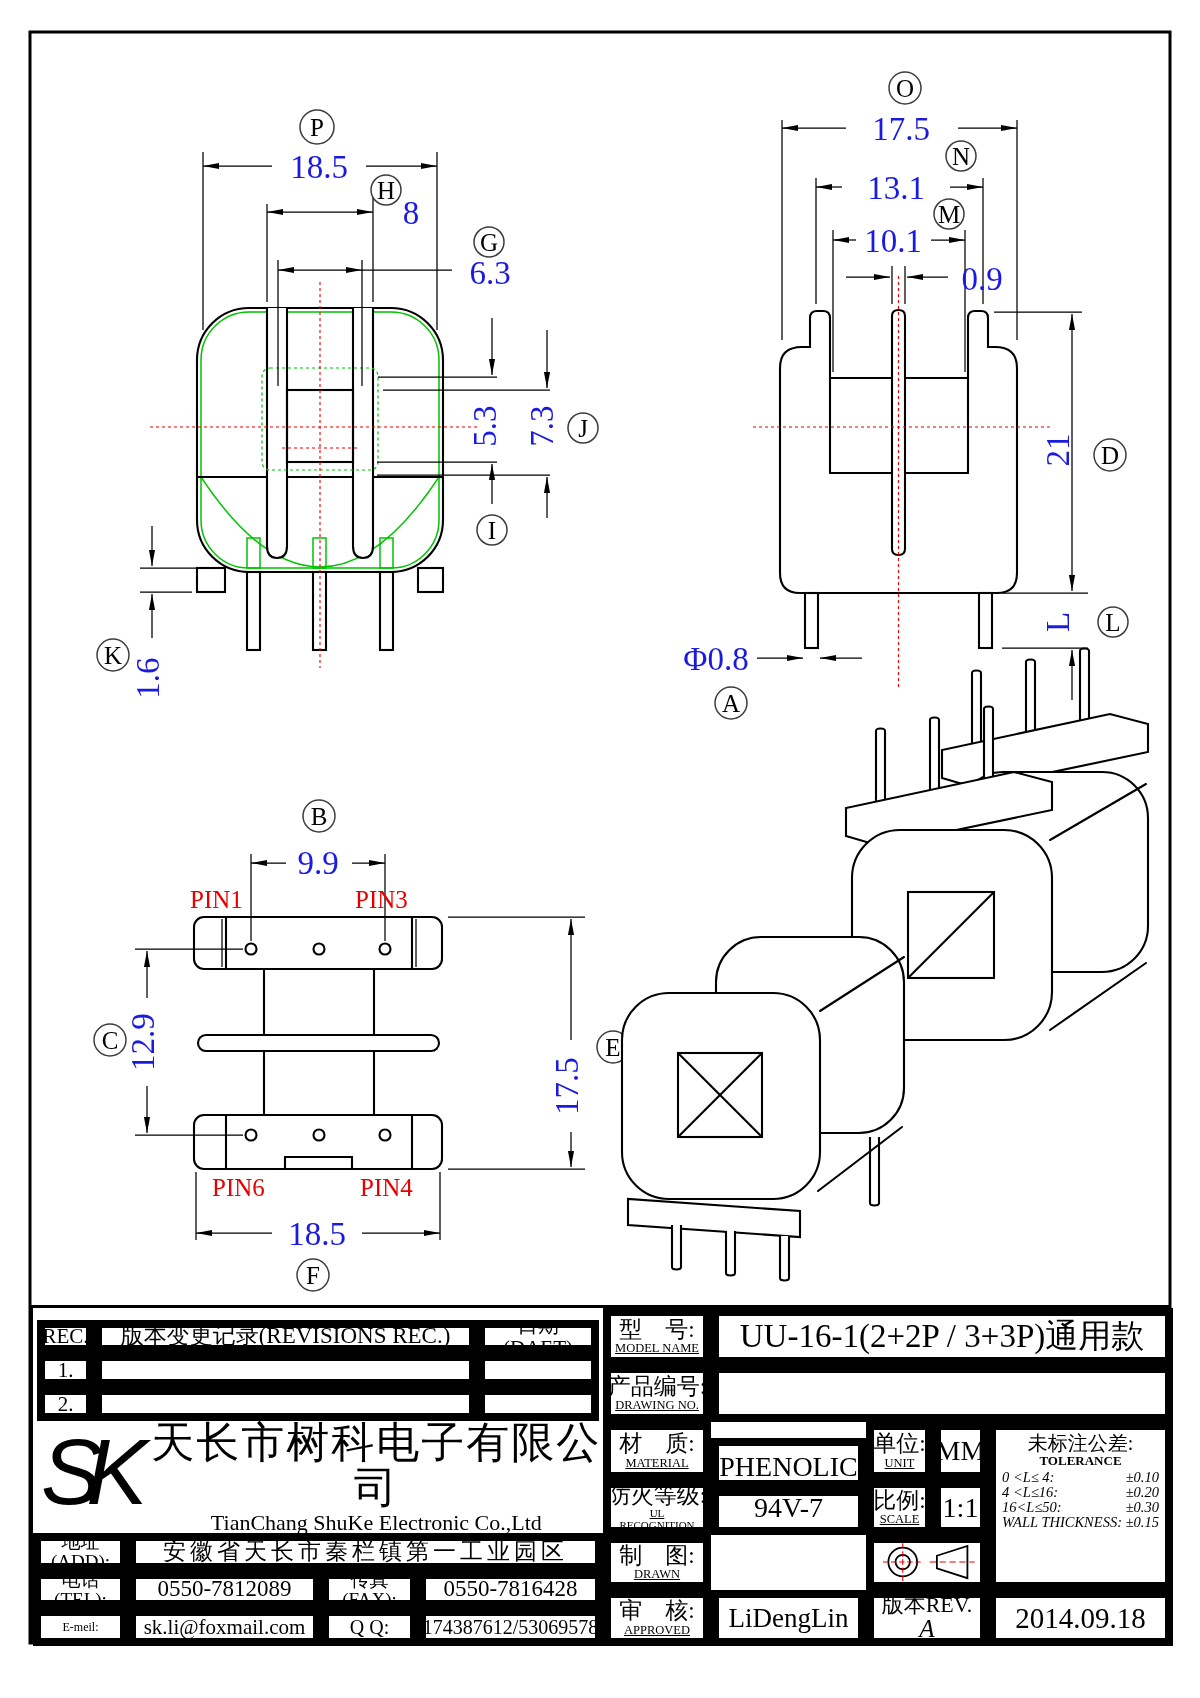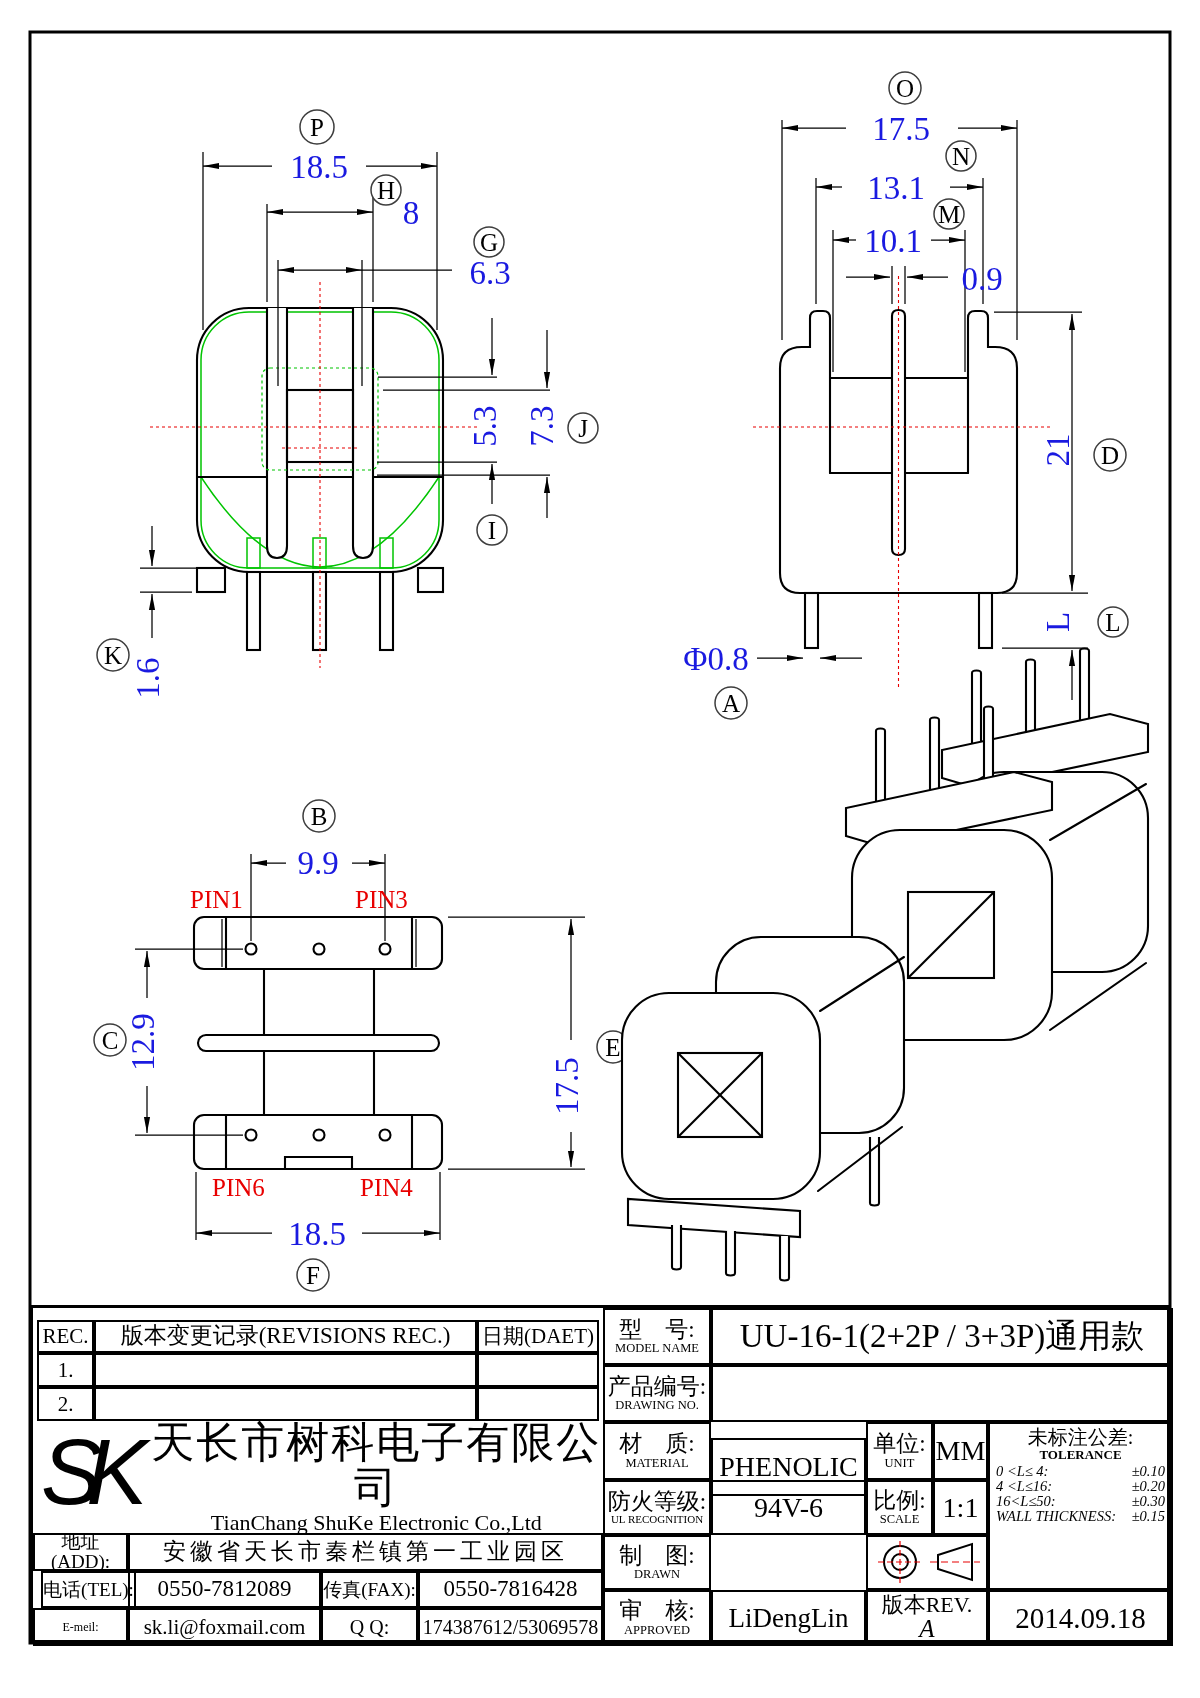--- a/index.html
+++ b/index.html
@@ -13,26 +13,26 @@
   .r{stroke:#e80000;fill:none;stroke-width:1.1;stroke-dasharray:3 3;}
   .g{stroke:#00c400;fill:none;stroke-width:1.5;}
   .gd{stroke:#00c400;fill:none;stroke-width:1.2;stroke-dasharray:3 3;}
   text.dim{fill:#1a1ae0;font-size:33px;font-family:"Liberation Serif",serif;}
   text.pinlbl{fill:#e80000;font-size:25px;font-family:"Liberation Serif",serif;}
   .bal circle{fill:#fff;stroke:#3d3d3d;stroke-width:1.5;}
   .bal text{fill:#000;font-size:25px;text-anchor:middle;font-family:"Liberation Serif",serif;}
   
   #tblock{position:absolute;left:30px;top:1305px;width:1140px;height:338px;box-sizing:border-box;
           border:3px solid #000;background:#fff;}
-  .cell{position:absolute;box-sizing:border-box;border:2px solid #000000;display:flex;
+  .cell{position:absolute;box-sizing:border-box;border:8px solid #000000;display:flex;
         align-items:center;justify-content:center;text-align:center;overflow:hidden;line-height:1.05;}
   .noborder{border:none;}
   .lblcell{flex-direction:column;}
   .lbl-cn{font-size:23px;white-space:pre;}
-  .lbl-en{font-size:12.5px;}
+  .lbl-en{font-size:12.5px;text-decoration:underline;}
   .val{font-size:33px;}
   .banner{display:flex;align-items:center;justify-content:flex-start;}
   .sklogo{font-size:92px;font-weight:normal;font-style:italic;letter-spacing:-16px;
           font-family:"Liberation Sans","DejaVu Sans",sans-serif;margin:0 18px 10px 8px;}
   .coname{display:flex;flex-direction:column;align-items:center;flex:1;}
   .co-cn{font-size:43px;letter-spacing:2px;}
   .co-en{font-size:22px;}
   .tol{flex-direction:column;justify-content:flex-start;padding:3px 6px;}
   .tol-title{font-size:20px;}
   .tol-sub{font-size:13px;margin-bottom:2px;font-weight:bold;}
@@ -355,21 +355,21 @@
     <div class="sklogo">SK</div>
     <div class="coname">
       <div class="co-cn">天长市树科电子有限公司</div>
       <div class="co-en">TianChang ShuKe Electronic Co.,Ltd</div>
     </div>
   </div>
 
   <div class="cell" style="left:0px;top:225px;width:95px;height:38px;font-size:19px;">地址(ADD):</div>
   <div class="cell" style="left:95px;top:225px;width:475px;height:38px;font-size:23px;letter-spacing:4px;">安徽省天长市秦栏镇第一工业园区</div>
 
-  <div class="cell" style="left:0px;top:263px;width:95px;height:37px;font-size:19px;margin-left:8px;">电话(TEL):</div>
+  <div class="cell" style="left:0px;top:263px;width:95px;height:37px;font-size:19px;">电话(TEL):</div>
   <div class="cell" style="left:95px;top:263px;width:193px;height:37px;font-size:23px;">0550-7812089</div>
   <div class="cell" style="left:288px;top:263px;width:97px;height:37px;font-size:19px;">传真(FAX):</div>
   <div class="cell" style="left:385px;top:263px;width:185px;height:37px;font-size:23px;">0550-7816428</div>
 
   <div class="cell" style="left:0px;top:300px;width:95px;height:38px;font-size:12px;">E-meil:</div>
   <div class="cell" style="left:95px;top:300px;width:193px;height:38px;font-size:21px;">sk.li@foxmail.com</div>
   <div class="cell" style="left:288px;top:300px;width:97px;height:38px;font-size:20px;">Q Q:</div>
   <div class="cell" style="left:385px;top:300px;width:185px;height:38px;font-size:20px;">174387612/53069578</div>
 
   <div class="cell lblcell" style="left:570px;top:0px;width:108px;height:57px;">
@@ -392,21 +392,21 @@
   <div class="cell lblcell" style="left:833px;top:114px;width:67px;height:58px;">
     <span class="lbl-cn">单位:</span>
     <span class="lbl-en">UNIT</span>
   </div>
   <div class="cell val" style="left:900px;top:114px;width:55px;height:58px;font-size:28px;">MM</div>
 
   <div class="cell lblcell" style="left:570px;top:172px;width:108px;height:55px;">
     <span class="lbl-cn">防火等级:</span>
     <span class="lbl-en" style="font-size:11px;">UL RECOGNITION</span>
   </div>
-  <div class="cell val" style="left:678px;top:172px;width:155px;height:55px;font-size:28px;">94V-6</div>
+  <div class="cell val" style="left:678px;top:172px;width:155px;height:55px;font-size:28px;">94V-7</div>
   <div class="cell lblcell" style="left:833px;top:172px;width:67px;height:55px;">
     <span class="lbl-cn">比例:</span>
     <span class="lbl-en">SCALE</span>
   </div>
   <div class="cell val" style="left:900px;top:172px;width:55px;height:55px;font-size:28px;">1:1</div>
 
   <div class="cell tol" style="left:955px;top:114px;width:185px;height:168px;">
     <div class="tol-title">未标注公差:</div>
     <div class="tol-sub">TOLERANCE</div>
     <div class="tol-row">

